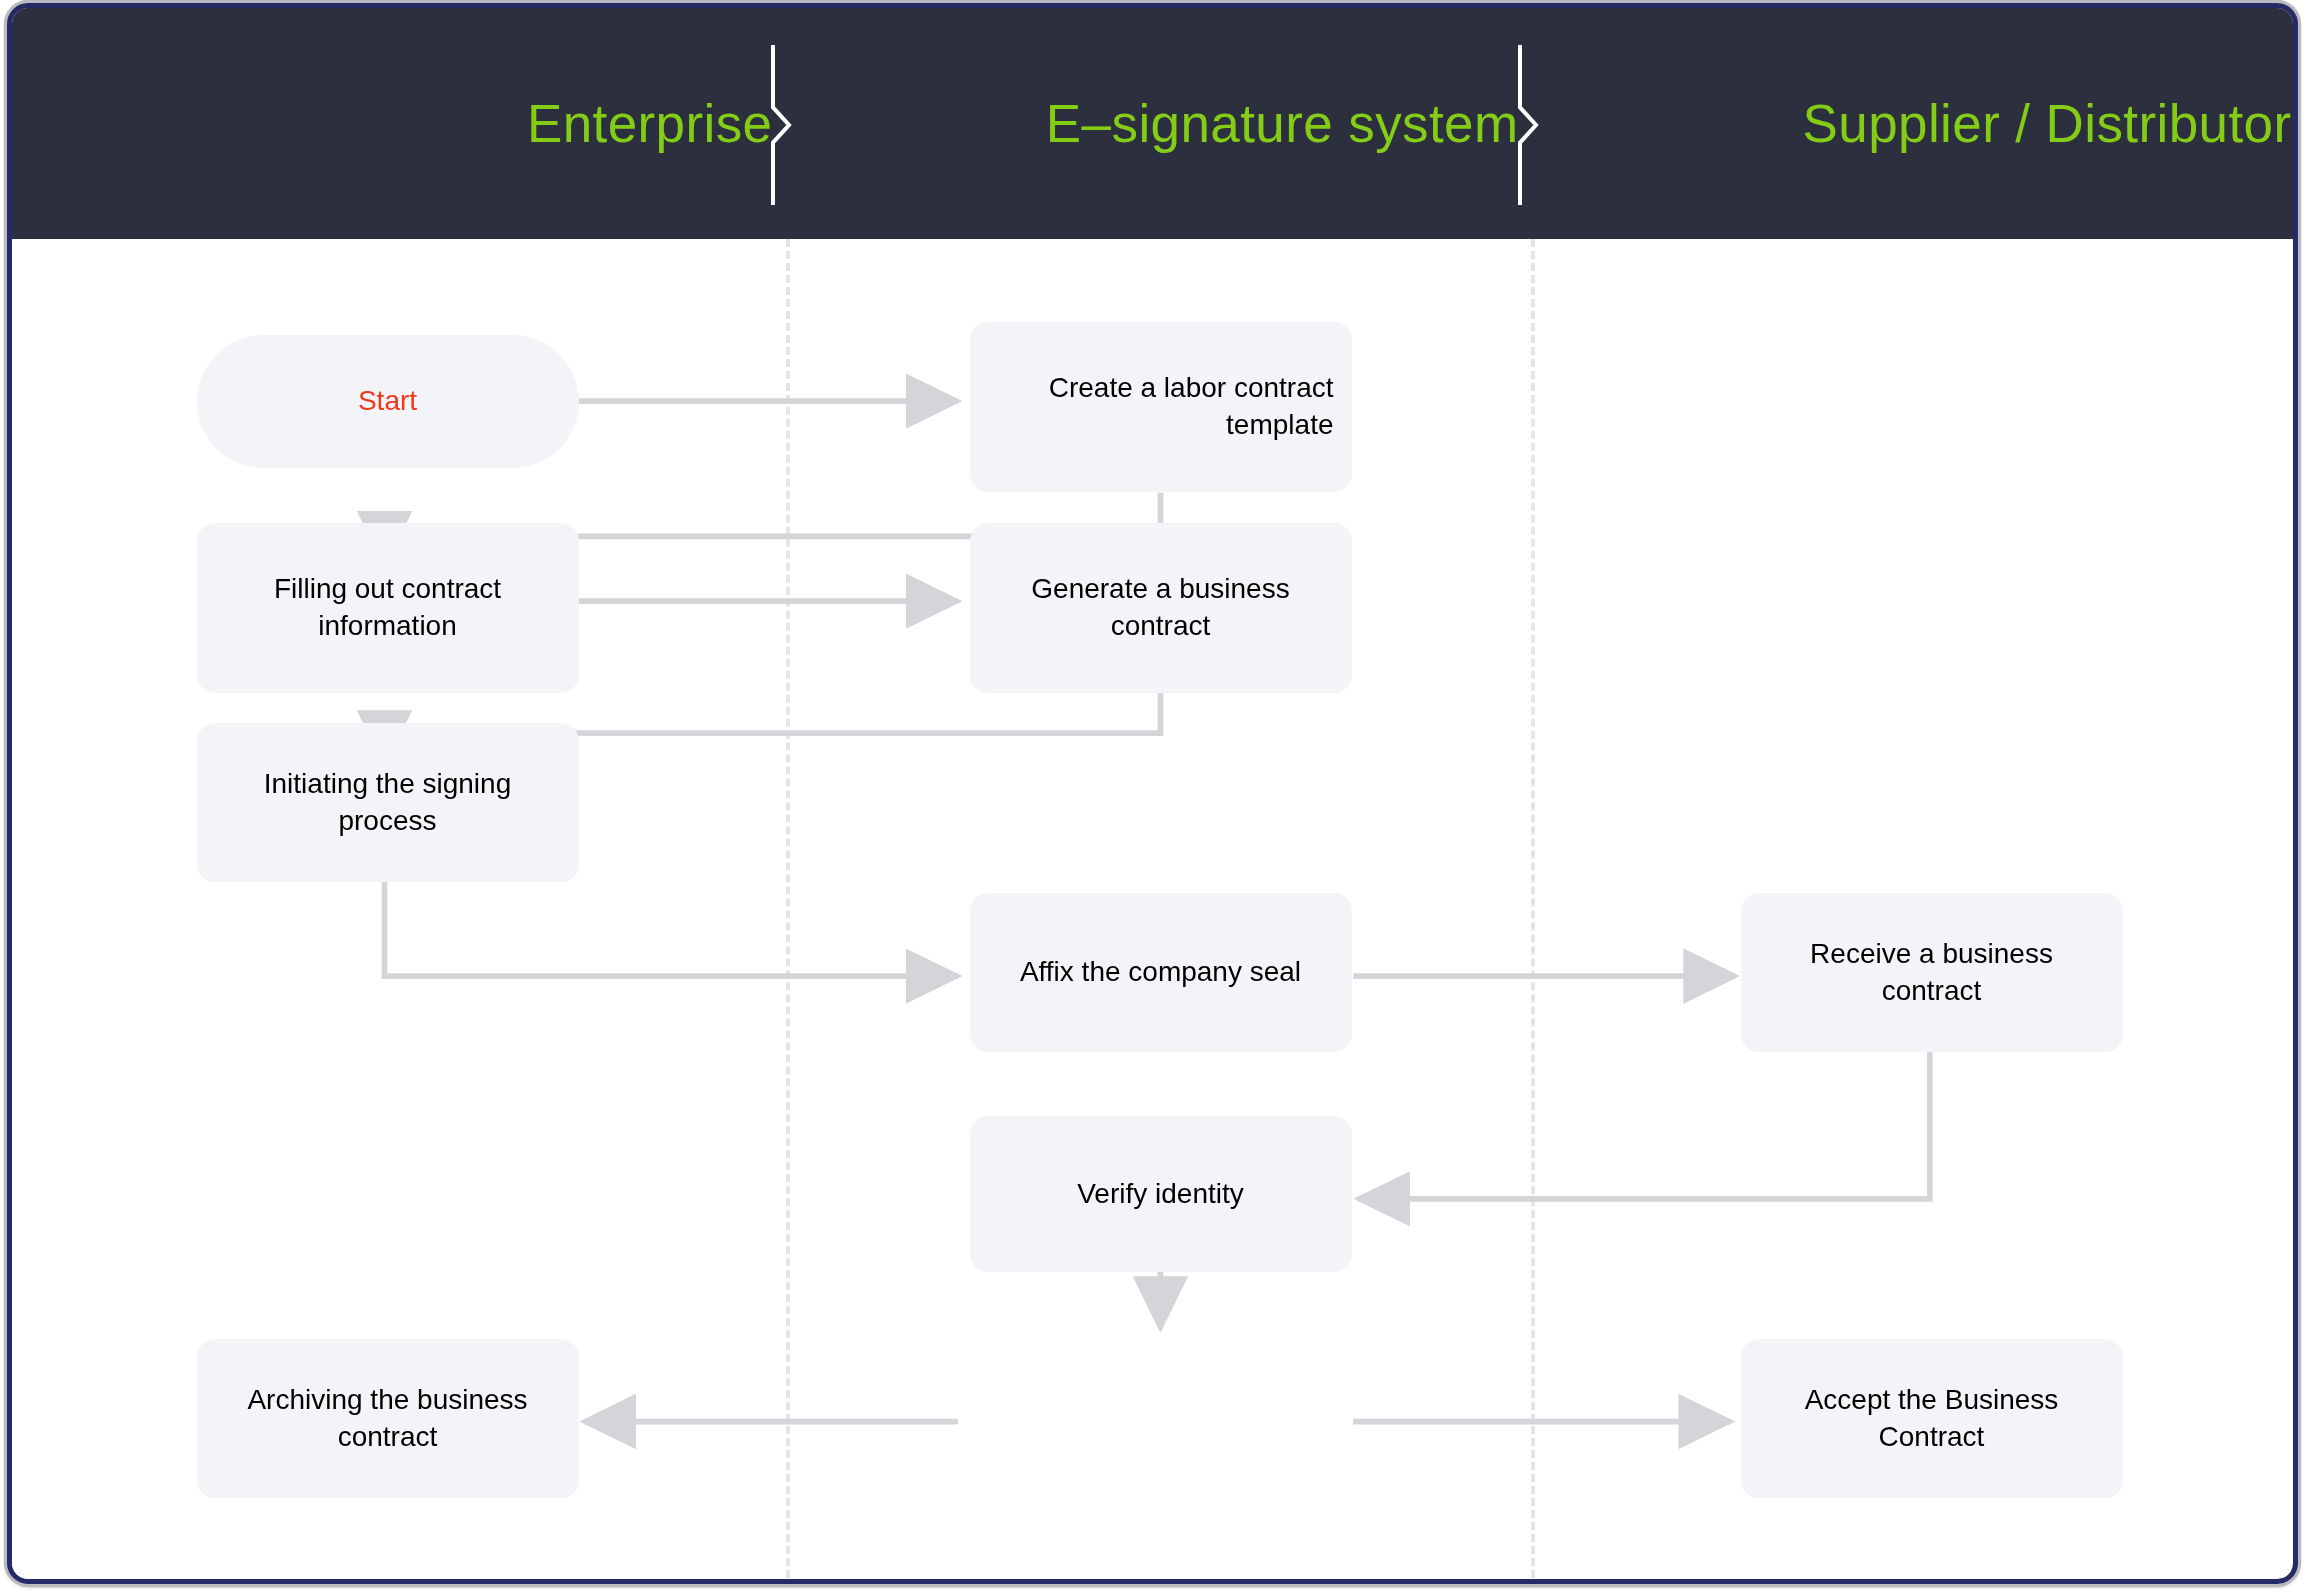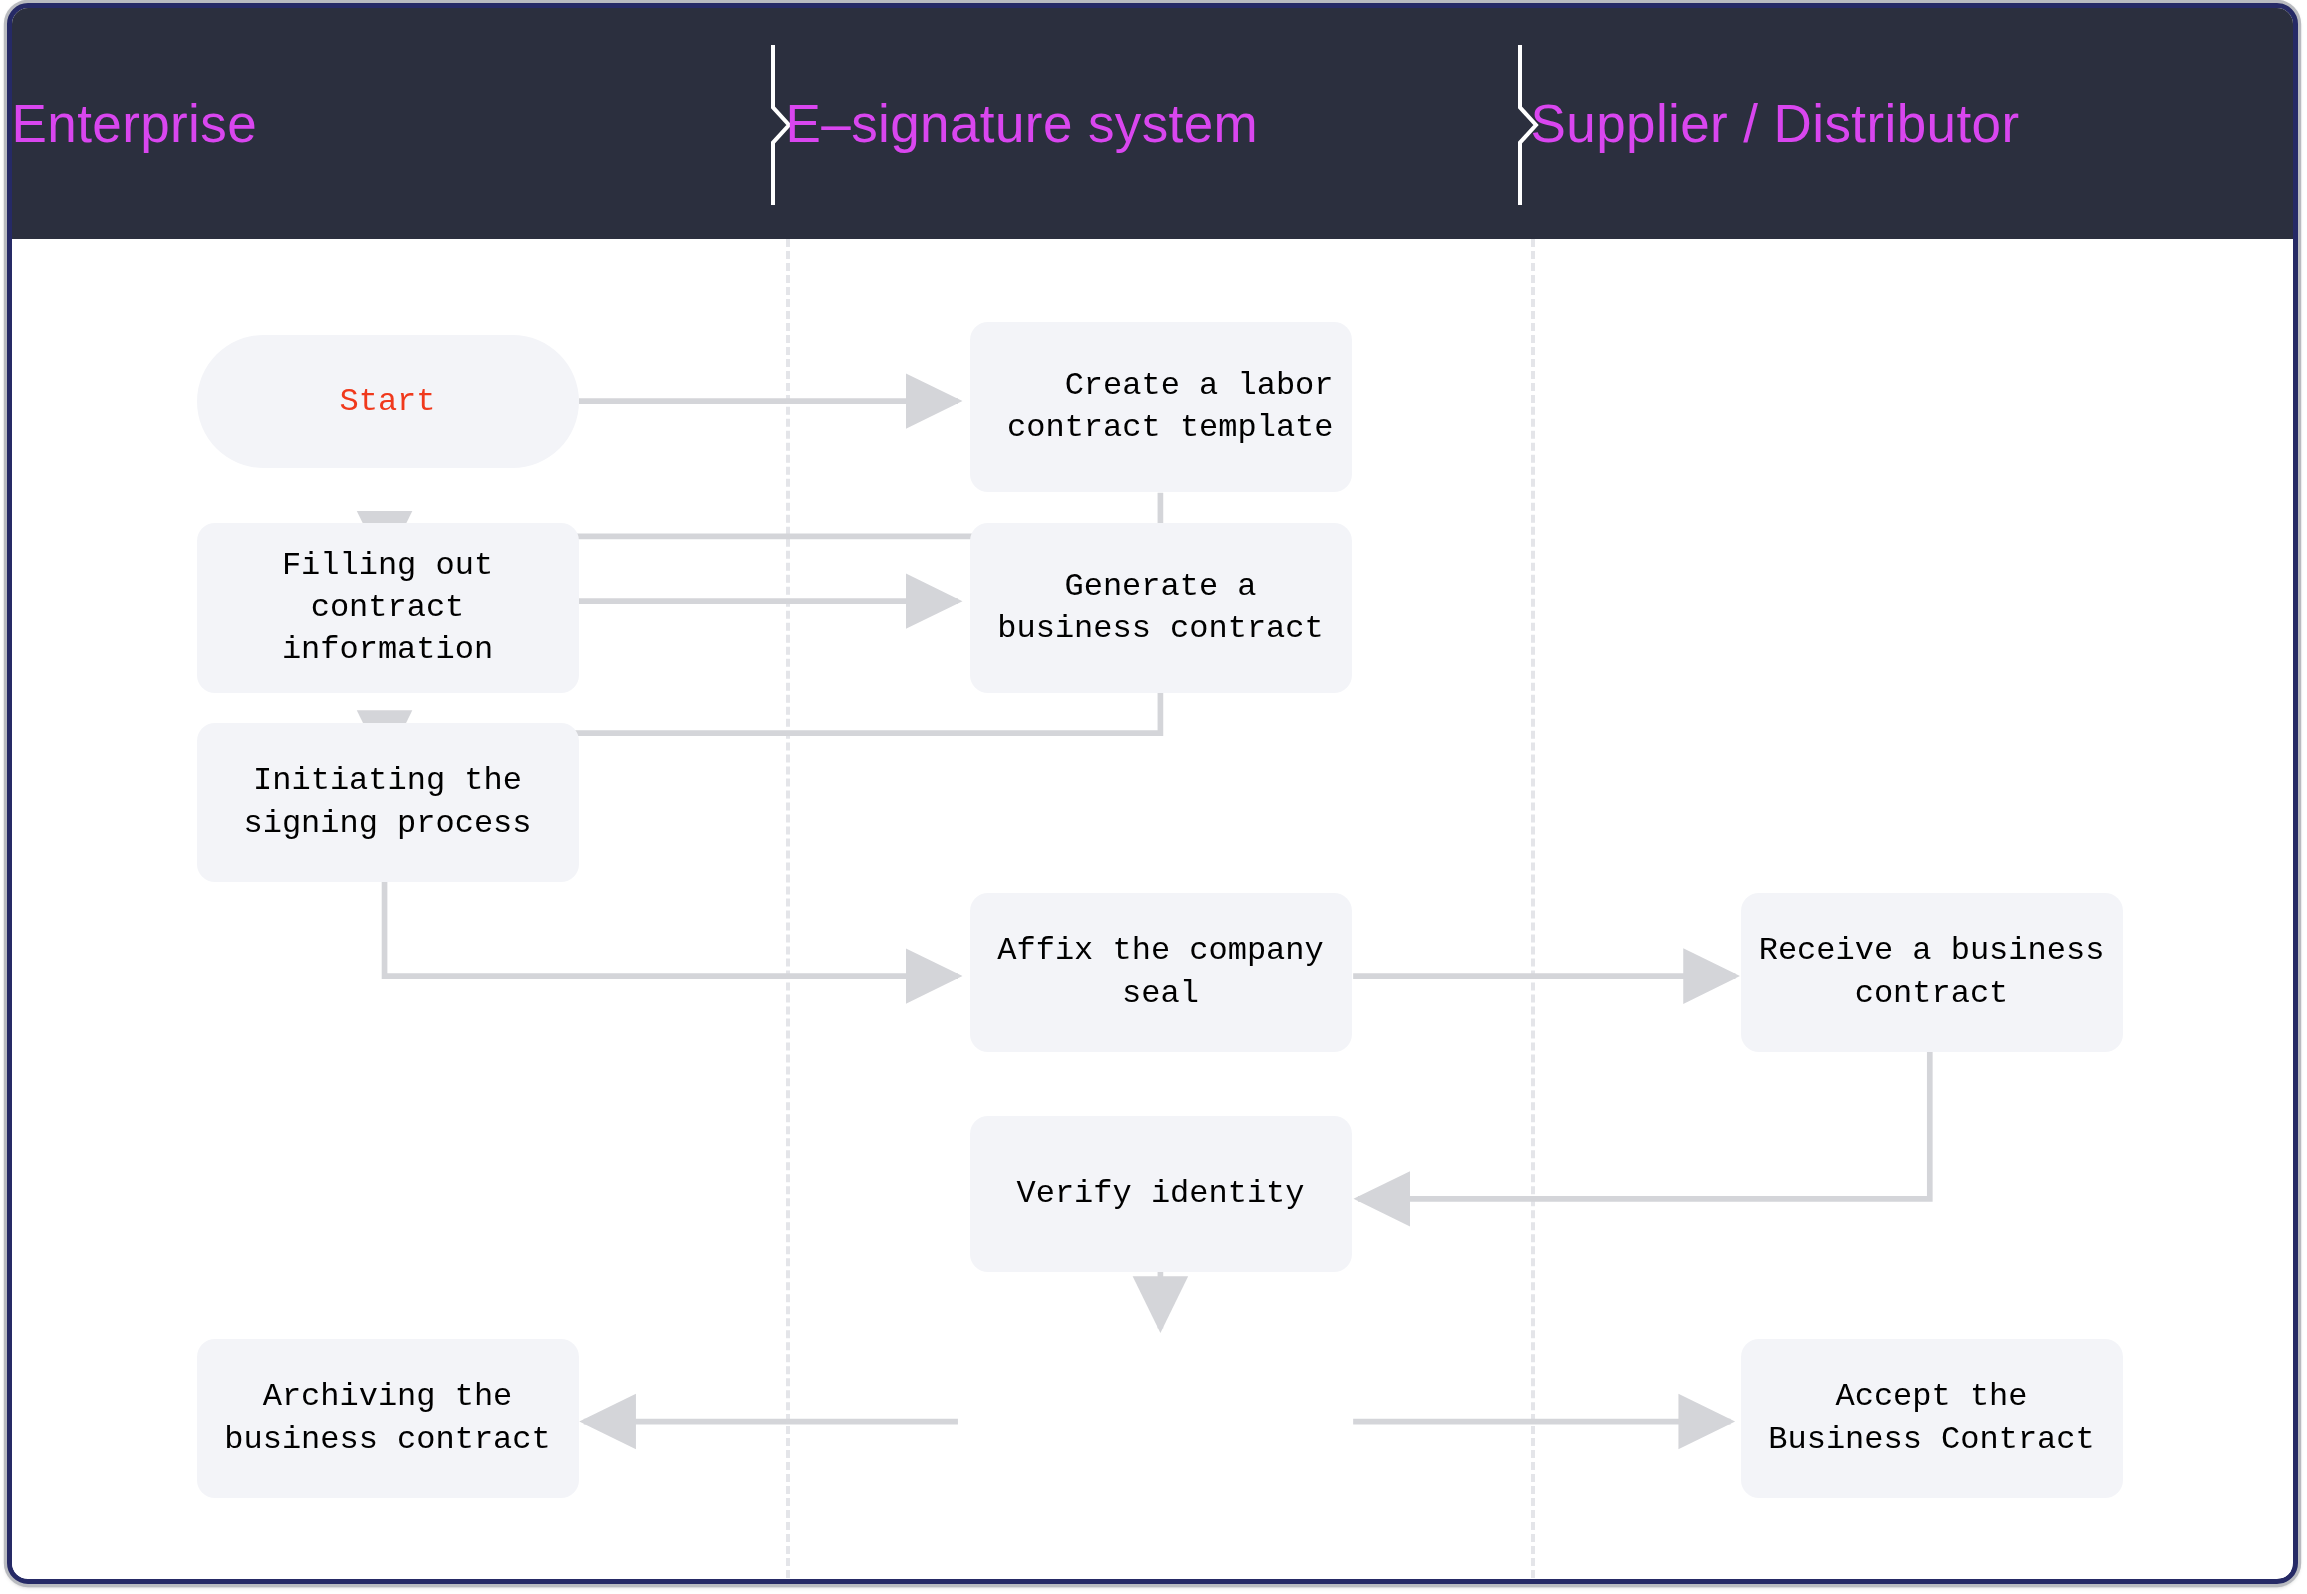--- a/index.html
+++ b/index.html
@@ -15,22 +15,22 @@
     overflow:hidden;
   }
 
   
   #header{
     position:absolute; left:0; top:0; width:100%; height:231px;
     background:#2b2f3e;
   }
   .lane-title{
     position:absolute; top:0; height:231px;
-    display:flex; align-items:center; justify-content:flex-start;
-    color:#d946ef; font-size:53px; font-weight:400; letter-spacing:0.4px;
+    display:flex; align-items:center; justify-content:flex-end;
+    color:#84cc16; font-size:53px; font-weight:400; letter-spacing:0.4px;
     white-space:nowrap;
   }
   #lane0{left:0;      width:761px;}
   #lane1{left:774px;  width:733px;}
   #lane2{left:1519px; width:761px;}
 
   .sep{ position:absolute; top:36px; width:32px; height:162px; }
   .sep svg{display:block;}
   #sep1{left:753px;}
   #sep2{left:1500px;}
@@ -48,26 +48,25 @@
   #div2{left:1519px;}
 
   
   .node{
     position:absolute;
     background:#f3f4f8;
     border-radius:18px;
     display:flex; align-items:center; justify-content:center;
     text-align:center;
     color:#000000;
-    font-size:32px;
+    font-size:28px;
     line-height:1.32;
     padding:0 18px;
     box-sizing:border-box;
     z-index:4;
-    font-family:Liberation Mono, monospace;
   }
   .node.pill{ border-radius:809px; color:#f0391c; }
 
   
   #wires{ position:absolute; left:0; top:0; width:2279px; height:1339px; z-index:2; }
 </style>
 </head>
 <body>
 
 <div id="frame">

